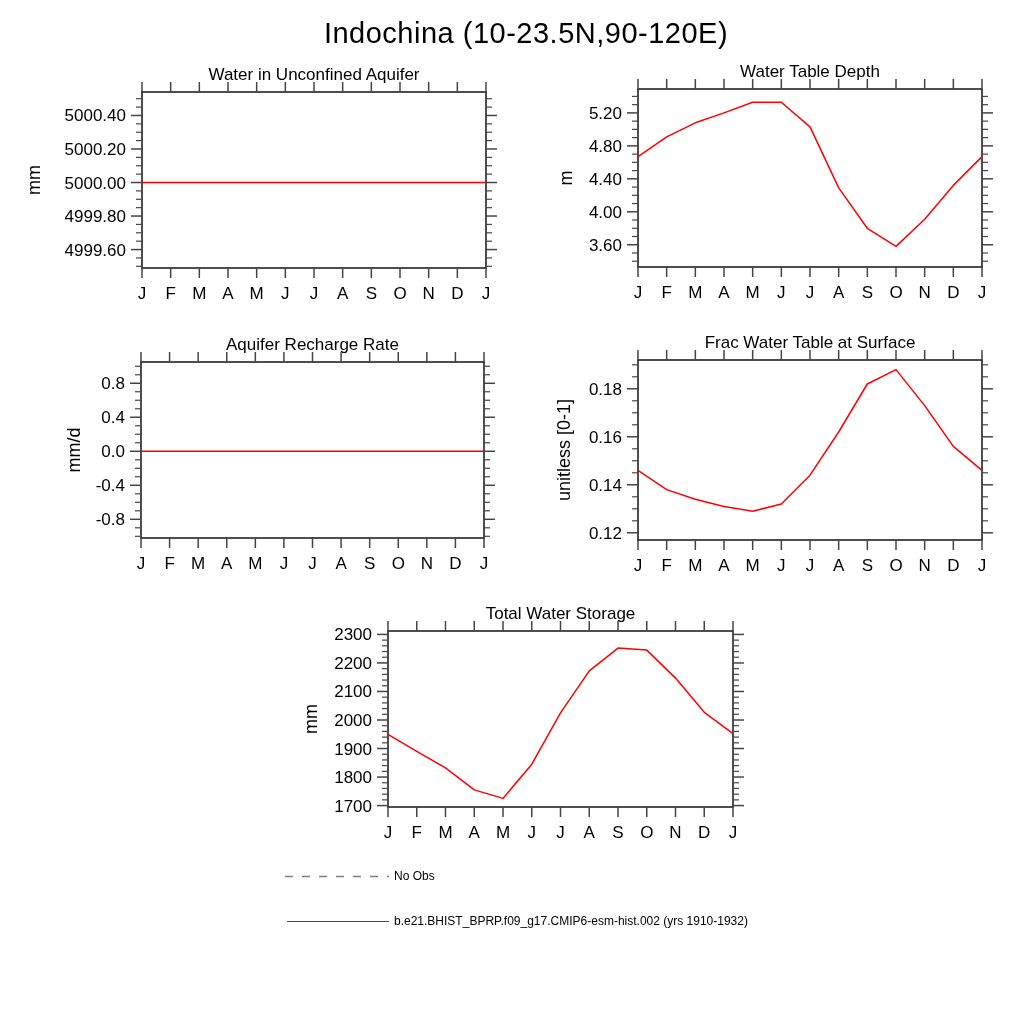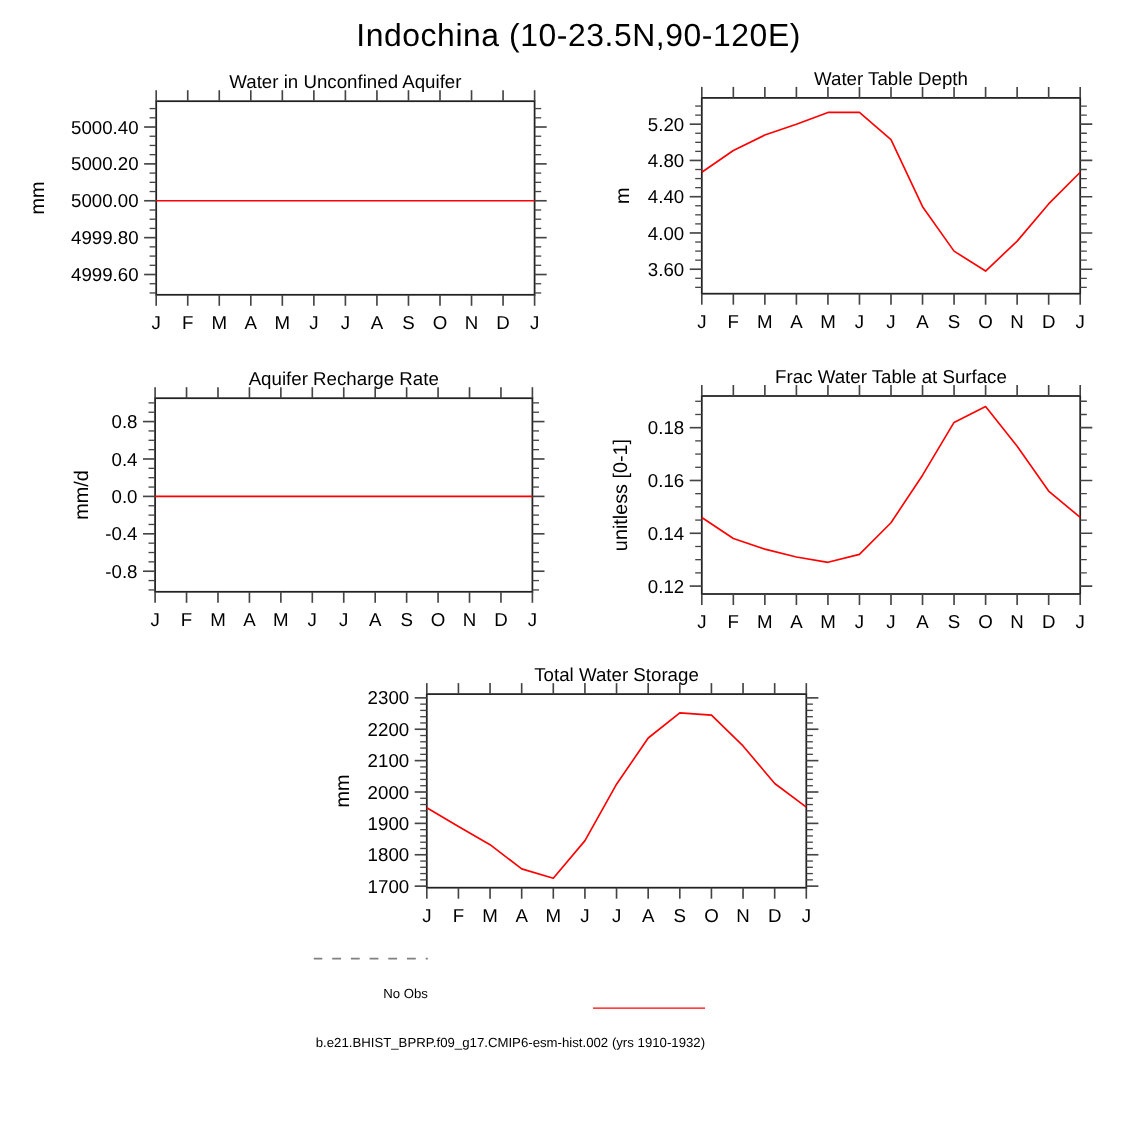--- a/index.html
+++ b/index.html
@@ -2,22 +2,22 @@
 <html><head>
 <meta charset="utf-8">
 <style>
   html,body{margin:0;padding:0;background:#ffffff;}
   .page{position:relative;width:1024px;height:1024px;background:#ffffff;overflow:hidden;
         font-family:"Liberation Sans", sans-serif;color:#000;}
   .main-title{position:absolute;top:17px;left:526px;transform:translateX(-50%);
               font-size:29px;white-space:nowrap;letter-spacing:0.5px;}
   #plots{position:absolute;left:0;top:0;}
   svg text{font-family:"Liberation Sans", sans-serif;fill:#000;}
-  .legend-row{position:absolute;display:flex;align-items:flex-end;gap:22px;
-              font-size:12px;white-space:nowrap;flex-direction:column;}
+  .legend-row{position:absolute;display:flex;align-items:center;gap:5px;
+              font-size:12px;white-space:nowrap;}
   .legend-row svg{display:block;flex:0 0 auto;}
 </style>
 </head>
 <body>
 
 <div class="page">
   <div class="main-title">Indochina (10-23.5N,90-120E)</div>
 
   <svg id="plots" width="1024" height="1024">
       <g>

